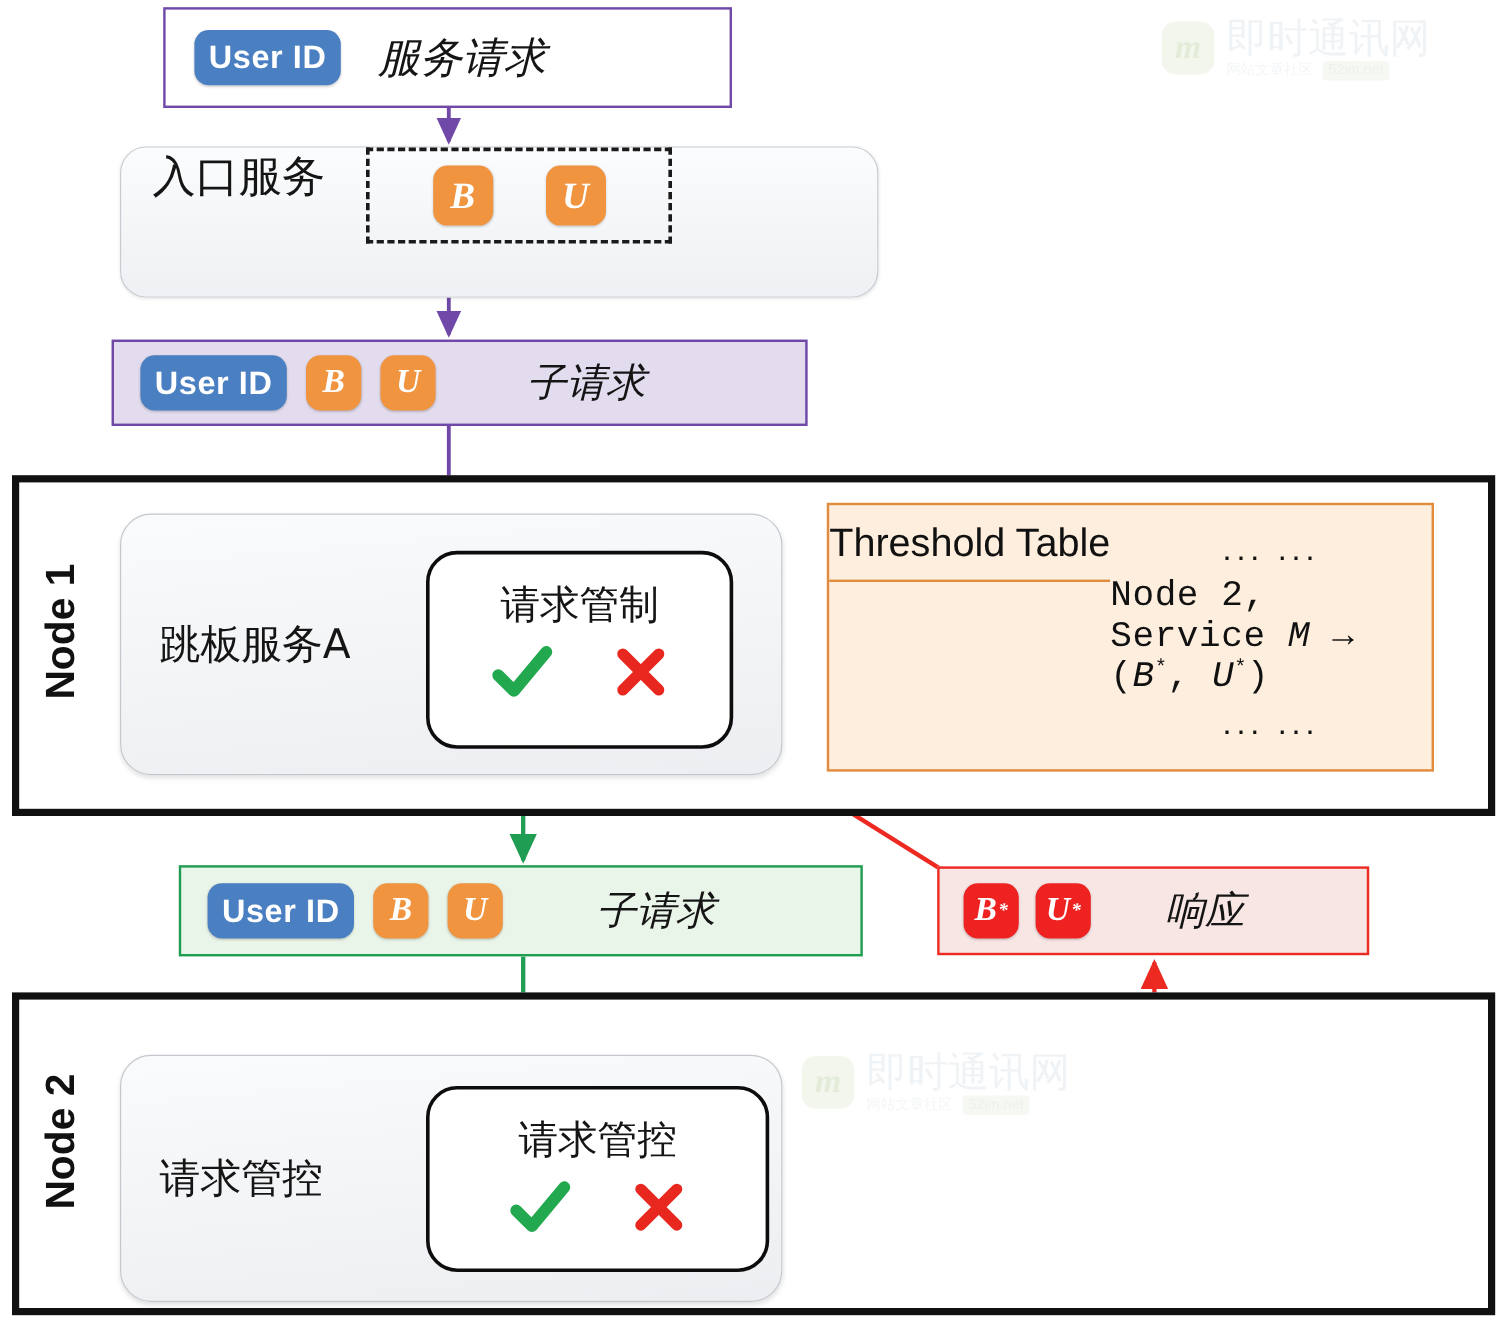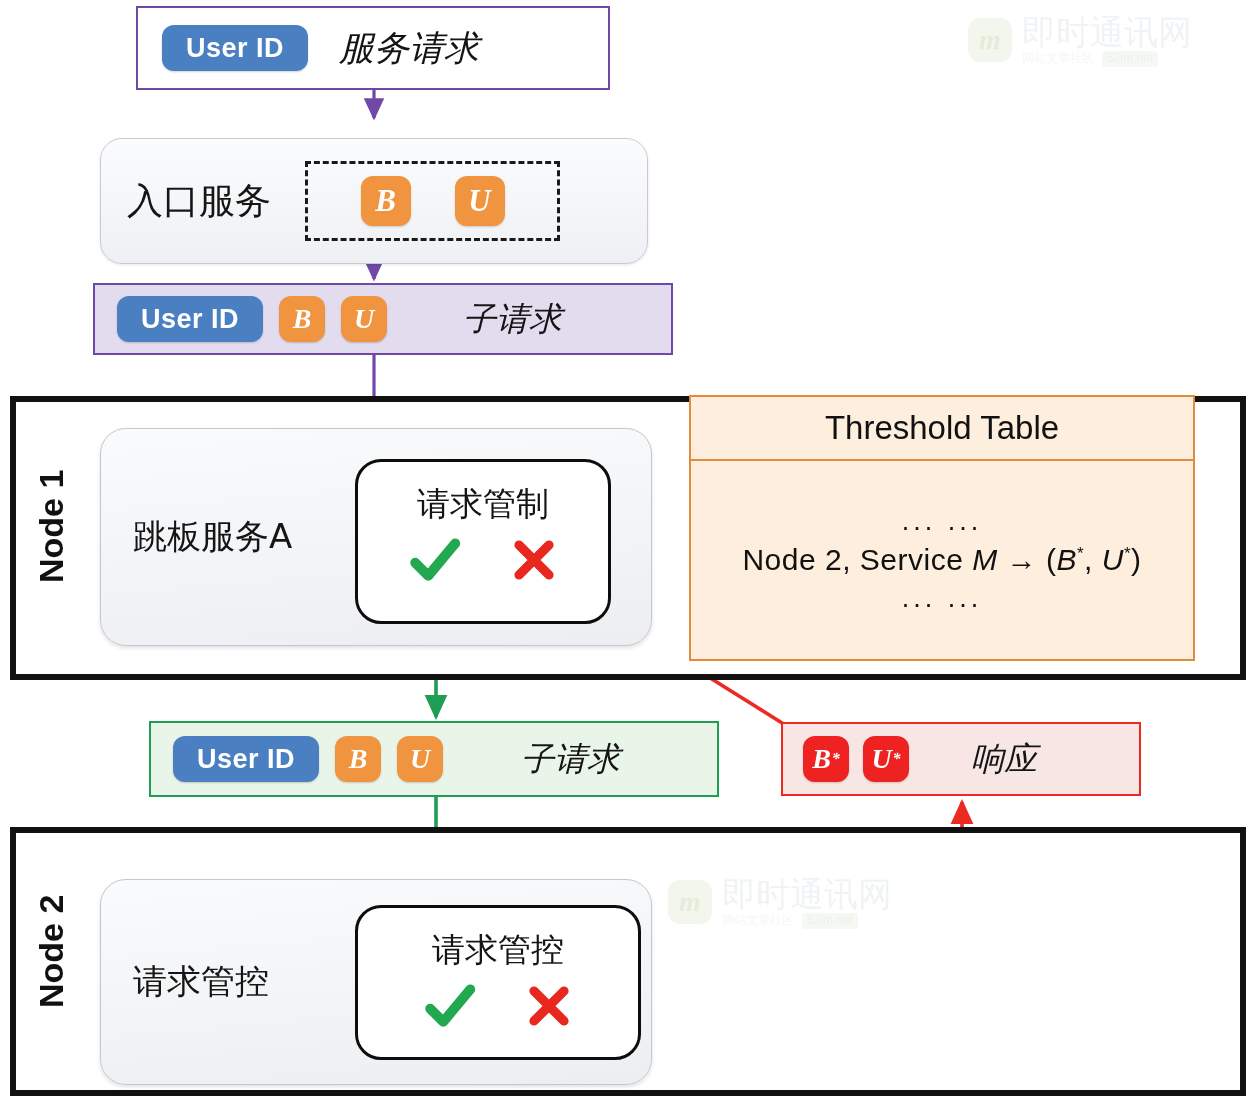--- a/index.html
+++ b/index.html
@@ -13,21 +13,21 @@
   #root{position:relative;width:1256px;height:1106px;}
 
   
   .pill{
     display:inline-flex;align-items:center;justify-content:center;
     border-radius:10px;color:#ffffff;font-weight:bold;
     box-shadow:0 1px 2px rgba(0,0,0,.18);
   }
   .pill-userid{
     background:#4a7fc1;font-size:27px;letter-spacing:.5px;
-    padding:0 24px;height:46px;border-radius:12px;
+    padding:0 12px;height:46px;border-radius:12px;
   }
   .pill-bu{
     background:#f0943f;width:50px;height:50px;border-radius:12px;
     font-style:italic;font-family:"Liberation Serif","DejaVu Serif",serif;
     font-size:31px;font-weight:bold;
   }
   .pill-bu.small{width:46px;height:46px;font-size:28px;}
   .pill-bu.red{background:#ef2222;}
   .pill-bu .star{font-size:16px;vertical-align:super;line-height:1;margin-left:1px;}
 
@@ -57,25 +57,25 @@
   #sub-request-green .label{margin-left:62px;font-size:33px;}
 
   #response-box{
     left:781px;top:722px;width:360px;height:74px;
     border:2px solid #ec2a22;background:#f8e6e5;padding-left:20px;gap:14px;
   }
   #response-box .label{margin-left:48px;font-size:33px;}
 
   
   #entry-service{
-    position:absolute;left:100px;top:122px;width:548px;height:126px;
+    position:absolute;left:100px;top:122px;width:632px;height:126px;
     border:1.5px solid #c8ccd2;border-radius:22px;
     background:linear-gradient(180deg,#fbfcfd 0%,#eef0f3 100%);
     box-shadow:0 1px 3px rgba(0,0,0,.10);
-    display:flex;align-items:center;box-sizing:border-box;margin-top:16px;
+    display:flex;align-items:flex-start;box-sizing:border-box;
   }
   #entry-service .svc-label{margin-left:26px;font-size:36px;}
   #entry-service .dashed{
     margin-left:34px;width:255px;height:80px;border:3px dashed #1a1a1a;
     display:flex;align-items:center;justify-content:center;gap:44px;box-sizing:border-box;
   }
 
   
   .node-frame{
     position:absolute;border:6px solid #111111;background:#ffffff;box-sizing:border-box;
@@ -106,34 +106,34 @@
   }
   #control-box-1{left:355px;top:459px;width:256px;height:165px;}
   #control-box-2{left:355px;top:905px;width:286px;height:155px;}
   .control-box .ctrl-title{margin-top:20px;font-size:33px;}
   .marks{display:flex;gap:48px;margin-top:6px;align-items:center;}
   .check{width:54px;height:54px;}
   .cross{width:48px;height:48px;}
 
   
   #threshold-table{
-    position:absolute;left:689px;top:395px;width:506px;height:266px;
+    position:absolute;left:689px;top:419px;width:506px;height:224px;
     border:2px solid #e08b3e;background:#fdeedd;box-sizing:border-box;
-    display:flex;flex-direction:column;
+    display:flex;
   }
   #threshold-table .tt-head{
     height:62px;display:flex;align-items:center;justify-content:center;
     border-bottom:2px solid #e08b3e;font-size:33px;color:#111;
   }
   #threshold-table .tt-body{
     flex:1;display:flex;flex-direction:column;align-items:center;justify-content:center;gap:6px;
   }
   .tt-row{font-size:28px;color:#111;letter-spacing:.5px;}
   .tt-row.dots{font-size:27px;letter-spacing:4px;}
-  .tt-row.formula{font-family:Liberation Sans, sans-serif;font-size:30px;}
+  .tt-row.formula{font-family:Liberation Mono, monospace;font-size:30px;}
   .tt-row.formula .it{font-style:italic;}
   .tt-row.formula .sup{font-size:17px;vertical-align:super;}
 
   
   #arrows{position:absolute;left:0;top:0;width:1256px;height:1106px;pointer-events:none;}
 
   
   .watermark{
     position:absolute;display:flex;align-items:center;gap:10px;opacity:.5;user-select:none;
   }

